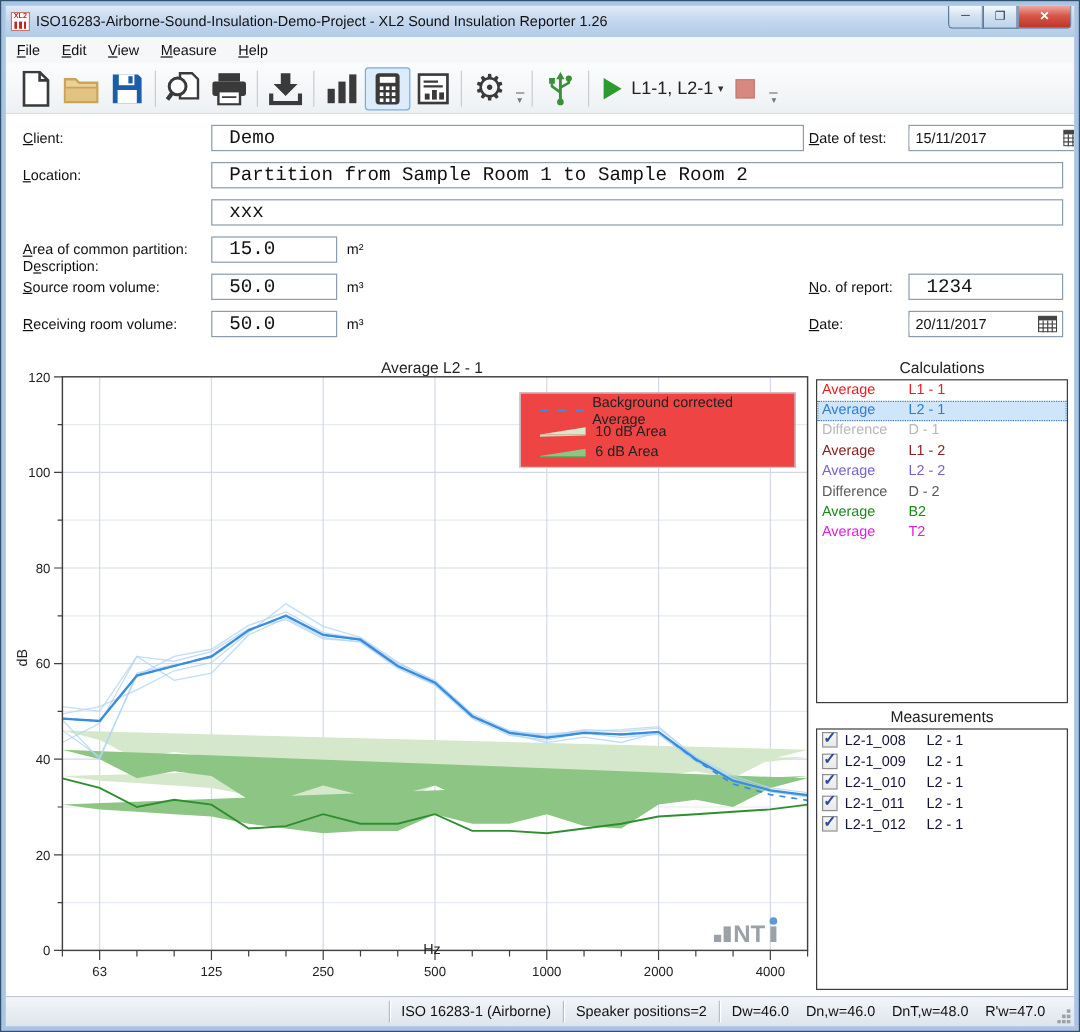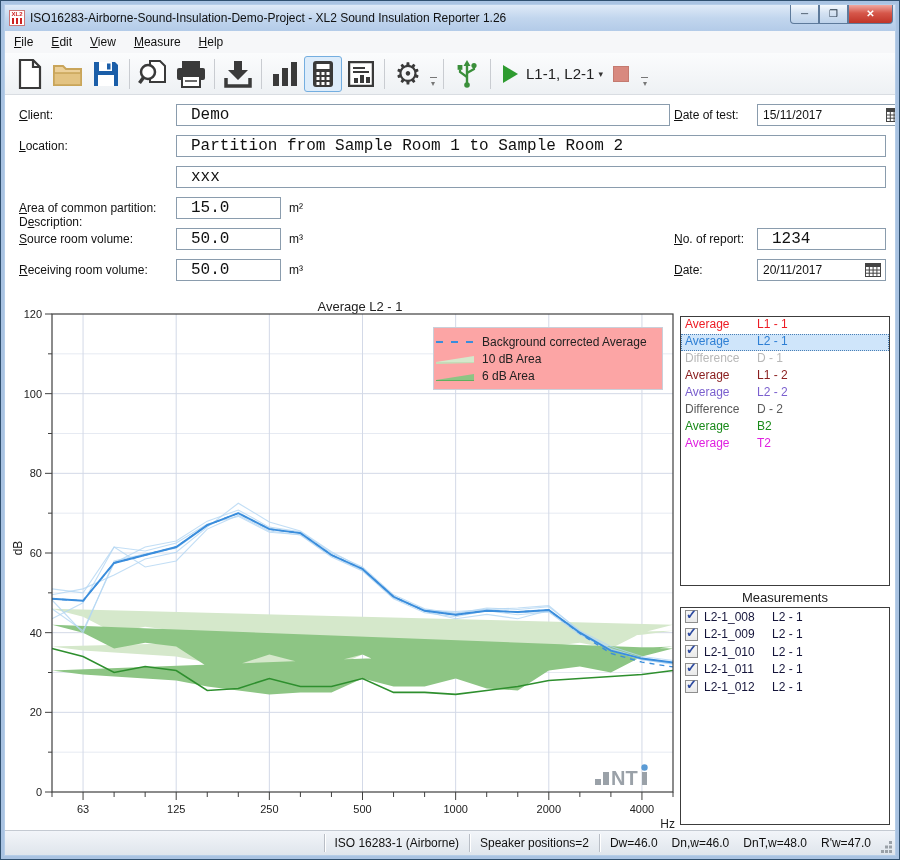--- a/index.html
+++ b/index.html
@@ -47,22 +47,22 @@
   .unit { position:absolute; font-size:12px; color:#111; }
   .datewrap { position:absolute; height:22px; border:1px solid #8a9cad; background:#fff; display:flex; align-items:center; }
   .datewrap input { border:none; outline:none; flex:1; min-width:0; font-size:12px; padding:0 5px;
     font-family:"Liberation Sans",sans-serif; color:#111; }
   .calbtn { width:24px; height:20px; display:flex; align-items:center; justify-content:center; }
   
   #chart-title { position:absolute; left:40px; top:298px; width:630px; text-align:center; font-size:13px; color:#222; }
   #ylabel { position:absolute; left:6px; top:540px; font-size:12px; color:#222; transform:rotate(-90deg); }
   #xlabel { position:absolute; left:40px; top:812px; width:630px; text-align:center; font-size:12px; color:#222; }
   #chart-svg { position:absolute; left:8px; top:296px; }
-  #legend { position:absolute; left:428px; top:326px; width:230px; border:1px solid #c9cfd9; background:#fca5a5;
-    padding:5px 0; font-size:12px; color:#222; }
+  #legend { position:absolute; left:428px; top:326px; width:230px; border:1px solid #c9cfd9; background:#ef4444;
+    padding:5px 14px; font-size:12px; color:#222; }
   .leg-row { display:flex; align-items:center; height:17px; }
   .leg-row svg { margin-right:6px; }
   #nti-logo { position:absolute; left:588px; top:762px; }
   
   .panel-title { position:absolute; width:210px; text-align:center; font-size:13px; color:#222; }
   .panel-box { position:absolute; left:675px; width:210px; background:#fff; border:1px solid #3c3c3c; overflow:hidden; }
   .calc-row { display:flex; height:17px; align-items:flex-start; font-size:12px; padding-left:4px; }
   .calc-row .c1 { width:72px; }
   .calc-row.selected { background:#cfe5fa; outline:1px dotted #4a7fb5; outline-offset:-1px; }
   .meas-row { display:flex; height:17.5px; align-items:center; font-size:12px; color:#14143a; padding-left:4px; }
@@ -338,21 +338,21 @@
         <line x1="504.75" y1="495" x2="504.75" y2="500" stroke="#3f3f3f" stroke-width="1"></line>
         <line x1="535.8" y1="495" x2="535.8" y2="503" stroke="#3f3f3f" stroke-width="1"></line>
         <text x="535.8" y="516" text-anchor="middle" font-size="11" fill="#222" font-family="Liberation Sans, sans-serif">2000</text>
         <line x1="566.85" y1="495" x2="566.85" y2="500" stroke="#3f3f3f" stroke-width="1"></line>
         <line x1="597.9" y1="495" x2="597.9" y2="500" stroke="#3f3f3f" stroke-width="1"></line>
         <line x1="628.95" y1="495" x2="628.95" y2="503" stroke="#3f3f3f" stroke-width="1"></line>
         <text x="628.95" y="516" text-anchor="middle" font-size="11" fill="#222" font-family="Liberation Sans, sans-serif">4000</text>
         <line x1="660" y1="495" x2="660" y2="500" stroke="#3f3f3f" stroke-width="1"></line>
       </svg>
     <div id="ylabel" style="top:510px;">dB</div>
-    <div id="xlabel" style="top:786px;text-align:right;">Hz</div>
+    <div id="xlabel" style="top:753px;">Hz</div>
 
     <div id="legend" style="top:296px;">
       <div class="leg-row">
         <svg width="42" height="10">
           <line x1="2" y1="5" x2="40" y2="5" stroke="#3a8ddc" stroke-width="2" stroke-dasharray="7 8"></line>
         </svg>
         <span>Background corrected Average</span>
       </div>
       <div class="leg-row">
         <svg width="42" height="12">
@@ -373,20 +373,21 @@
     <div id="nti-logo" style="top:732px;">
       <svg width="66" height="26" viewBox="0 0 66 26">
         <rect x="2" y="16" width="6" height="6" fill="#9aa1a8"></rect>
         <rect x="10" y="9" width="6" height="13" fill="#9aa1a8"></rect>
         <text x="18" y="22" font-family="Liberation Sans, sans-serif" font-size="20" font-weight="bold" fill="#9aa1a8">NT</text>
         <rect x="49" y="9" width="5" height="13" fill="#9aa1a8"></rect>
         <circle cx="51.5" cy="4.5" r="3.2" fill="#5b9bd5"></circle>
       </svg>
     </div>
 
+    <div class="panel-title" style="left:675px;top:268px;">Calculations</div>
     <div class="panel-box" style="top:285px;height:270px;" id="calc-box">
         <div class="calc-row" style="color: rgb(237, 28, 36);">
           <span class="c1">Average</span>
           <span class="c2">L1 - 1</span>
         </div>
         <div class="calc-row selected" style="color: rgb(46, 127, 212);">
           <span class="c1">Average</span>
           <span class="c2">L2 - 1</span>
         </div>
         <div class="calc-row" style="color: rgb(184, 184, 184);">

